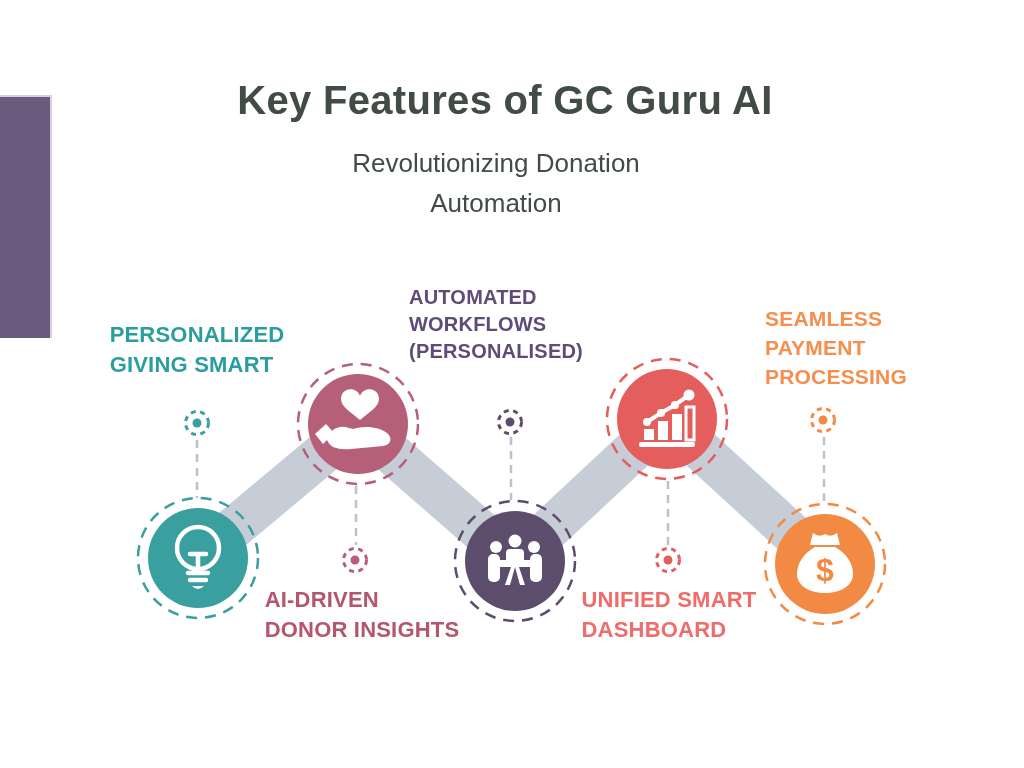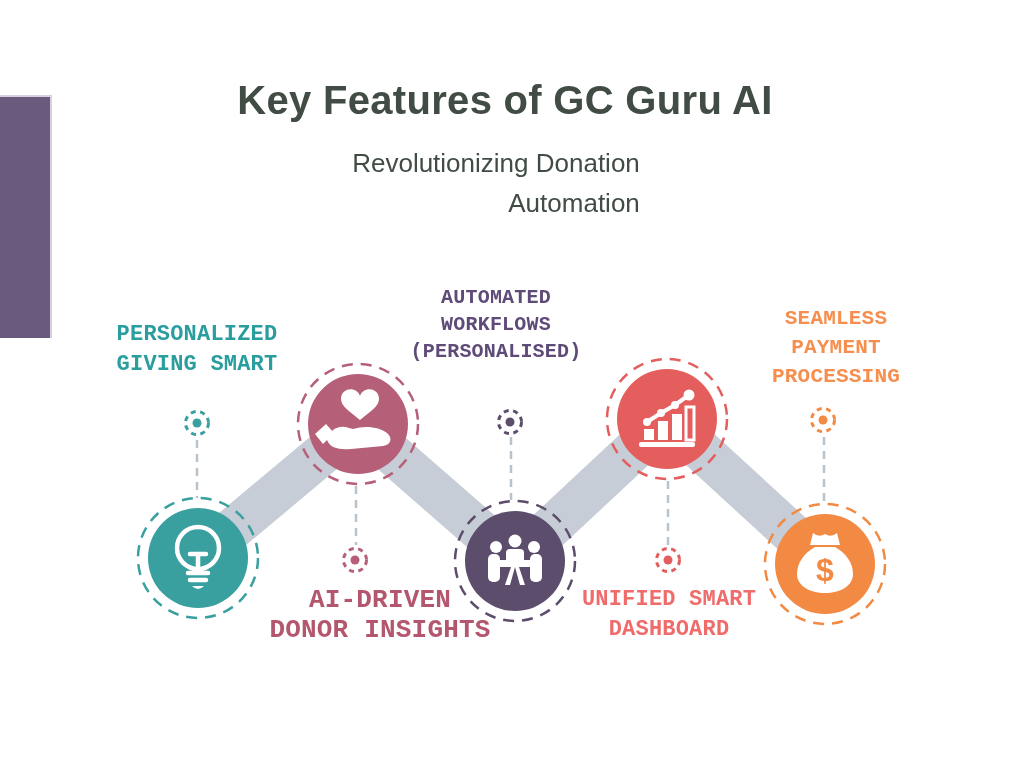--- a/index.html
+++ b/index.html
@@ -21,29 +21,29 @@
     border-top:2px solid #D8D0DF;border-right:2px solid #D8D0DF;box-sizing:border-box;
   }
   .title{
     position:absolute;left:505px;top:76px;transform:translateX(-50%);
     margin:0;font-size:40px;line-height:48px;font-weight:700;color:var(--ink);
     white-space:nowrap;letter-spacing:.3px;
   }
   .subtitle{
     position:absolute;left:496px;top:143px;transform:translateX(-50%);
     font-size:26px;line-height:40px;font-weight:400;color:var(--ink);
-    text-align:right;white-space:pre-line;
+    text-align:center;white-space:pre-line;
   }
   svg.bg{position:absolute;left:0;top:0;}
   .label{
-    position:absolute;transform:translateX(-50%);text-align:center;
-    font-weight:700;white-space:pre-line;letter-spacing:.2px;font-family:Liberation Mono, monospace;
+    position:absolute;transform:translateX(-50%);
+    font-weight:700;white-space:pre-line;letter-spacing:.2px;
   }
   .label-1{left:197px;top:320px;color:var(--teal-label);font-size:22px;line-height:30px;}
-  .label-2{left:380px;top:585px;color:var(--rose-label);font-size:26px;line-height:30px;}
+  .label-2{left:362px;top:585px;color:var(--rose-label);font-size:22px;line-height:30px;}
   .label-3{left:496px;top:284px;color:var(--purple-label);font-size:20px;line-height:27px;}
   .label-4{left:669px;top:585px;color:var(--red-label);font-size:22px;line-height:30px;}
   .label-5{left:836px;top:304px;color:var(--orange-label);font-size:21px;line-height:29px;}
   svg.node,svg.dot{position:absolute;}
   .f1{--c:var(--teal);}  .f2{--c:var(--rose);}  .f3{--c:var(--purple);}
   .f4{--c:var(--red);}   .f5{--c:var(--orange);}
   .node .ring{fill:none;stroke:var(--c);stroke-width:2.5;stroke-dasharray:11 8;}
   .node .disc{fill:var(--c);}
   .dot .ring{fill:none;stroke:var(--c);stroke-width:3;stroke-dasharray:5 4.5;}
   .dot .pip{fill:var(--c);}

